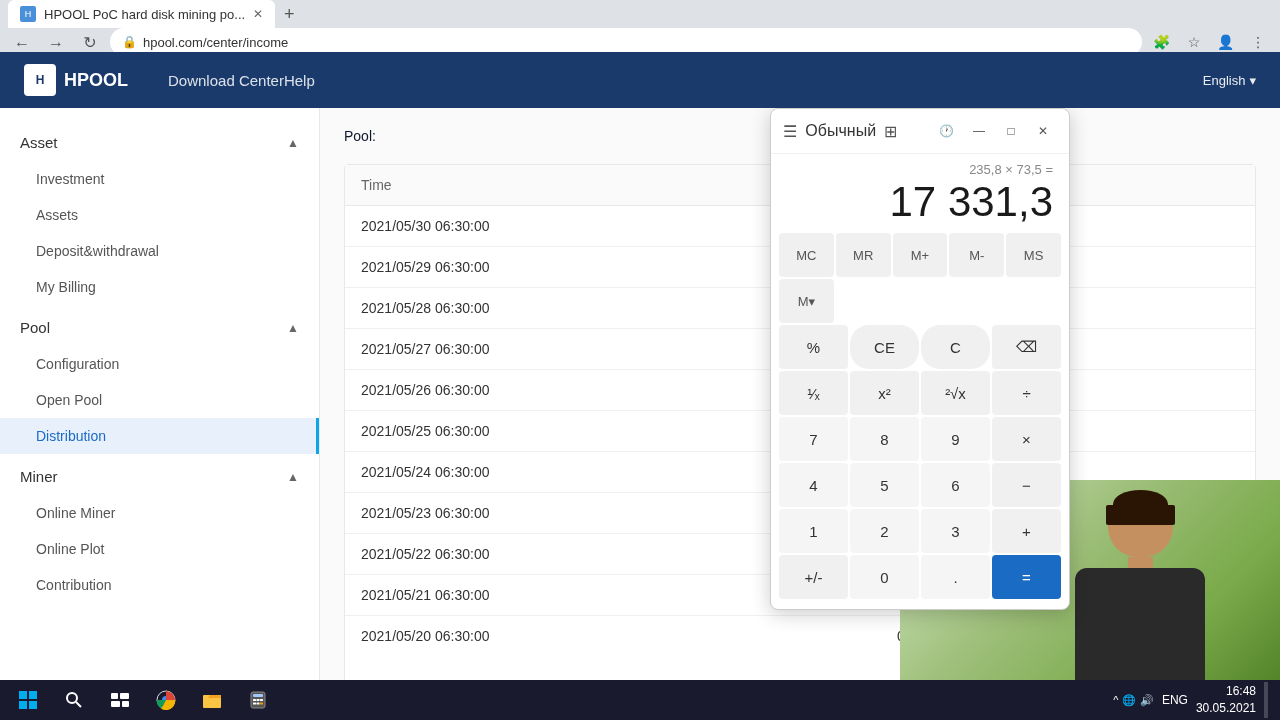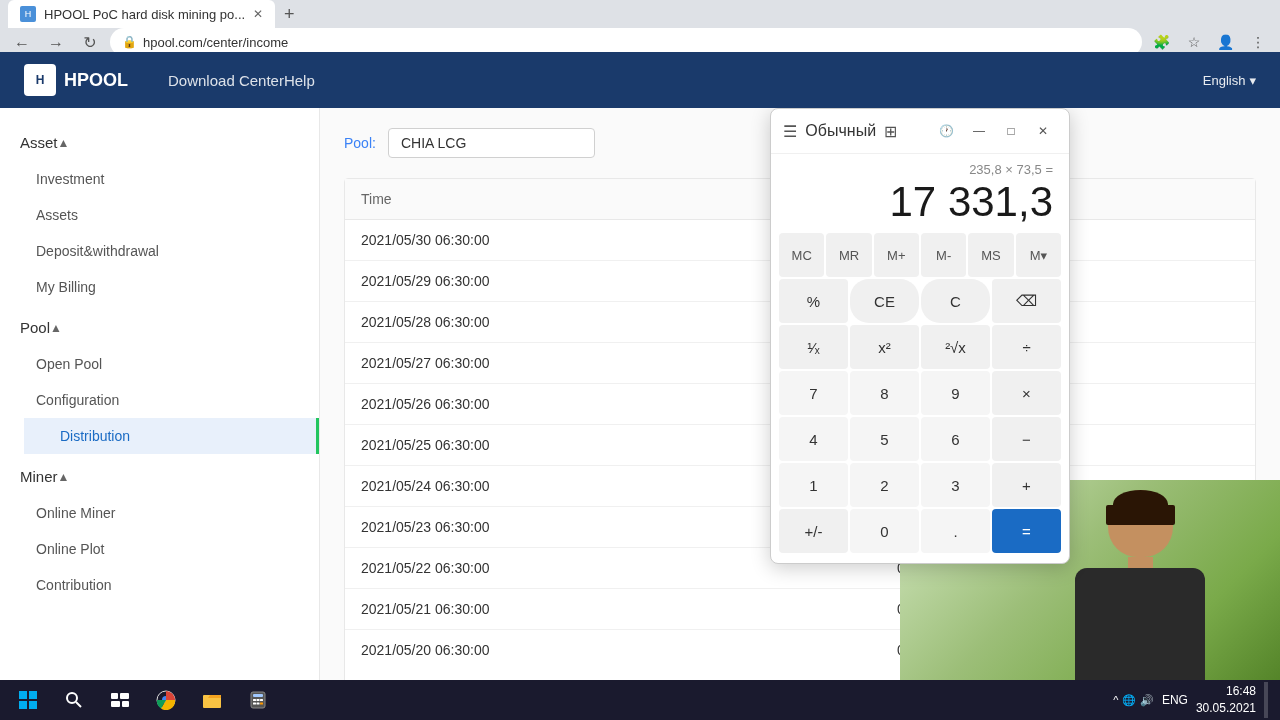--- a/index.html
+++ b/index.html
@@ -30,29 +30,29 @@
     .nav-link { color: rgba(255,255,255,0.85); cursor: pointer; font-size: 15px; text-decoration: none; }
     .header-right { margin-left: auto; display: flex; align-items: center; gap: 8px; padding-left: 20px; }
     .lang-btn { color: rgba(255,255,255,0.9); font-size: 13px; cursor: pointer; display: flex; align-items: center; gap: 4px; }
 
     
     .app-body { display: flex; flex: 1; overflow: hidden; }
 
     
     .sidebar { width: 320px; background: #fff; border-right: 1px solid #e8e8e8; flex-shrink: 0; padding: 16px 0; overflow-y: auto; }
     .sidebar-section { margin-bottom: 4px; }
-    .sidebar-section-header { display: flex; align-items: center; padding: 10px 20px; font-size: 15px; color: #333; font-weight: 500; cursor: pointer; }
+    .sidebar-section-header { display: flex; align-items: center; justify-content: space-between; padding: 10px 20px; font-size: 15px; color: #333; font-weight: 500; cursor: pointer; }
     .sidebar-section-header .chevron { font-size: 12px; color: #666; }
     .sidebar-item { padding: 10px 20px 10px 36px; font-size: 14px; color: #555; cursor: pointer; }
-    .sidebar-item.active { color: #1a6bc4; background: #e8f0fb; border-right: 3px solid #22c55e; font-weight: 500; margin-left: 24px; }
+    .sidebar-item.active { color: #1a6bc4; background: #e8f0fb; border-right: 3px solid #0ea5e9; font-weight: 500; }
 
     
     .main-content { flex: 1; padding: 20px 24px; overflow-y: auto; position: relative; background: #fafafa; }
     .pool-selector { display: flex; align-items: center; gap: 12px; margin-bottom: 20px; }
-    .pool-label { color: #3b82f6; font-size: 14px; }
+    .pool-label { color: #0f172a; font-size: 14px; }
     .pool-input { border: 1px solid #d0d0d0; border-radius: 4px; padding: 6px 12px; font-size: 14px; color: #333; background: white; min-width: 140px; }
 
     
     .table-container { background: white; border: 1px solid #e8e8e8; border-radius: 4px; }
     .data-table { width: 100%; border-collapse: collapse; }
     .data-table th { padding: 12px 16px; text-align: left; color: #666; font-weight: 500; font-size: 14px; border-bottom: 1px solid #e8e8e8; background: #fafafa; }
     .data-table td { padding: 12px 16px; text-align: left; color: #333; font-size: 14px; border-bottom: 1px solid #f0f0f0; }
     .data-table tr:last-child td { border-bottom: none; }
 
     .pagination { display: flex; align-items: center; justify-content: flex-end; padding: 12px 16px; gap: 8px; color: #555; font-size: 13px; }
@@ -171,24 +171,24 @@
           <span>My Billing</span>
         </div>
       </div>
 
       <div class="sidebar-section">
         <div class="sidebar-section-header">
           <span>Pool</span>
           <span class="chevron">▲</span>
         </div>
         <div class="sidebar-item">
+          <span>Configuration</span>
+        </div>
+        <div class="sidebar-item">
           <span>Open Pool</span>
-        </div>
-        <div class="sidebar-item">
-          <span>Configuration</span>
         </div>
         <div class="sidebar-item active">
           <span>Distribution</span>
         </div>
       </div>
 
       <div class="sidebar-section">
         <div class="sidebar-section-header">
           <span>Miner</span>
           <span class="chevron">▲</span>
@@ -203,21 +203,20 @@
           <span>Contribution</span>
         </div>
       </div>
 
     </div>
 
     <div class="main-content">
 
       <div class="pool-selector">
         <span class="pool-label">Pool:</span>
-        <input class="pool-input" value="CHIA LCG" readonly="" style="">
       </div>
 
       <div class="table-container">
         <table class="data-table">
           <thead>
             <tr>
               <th>Time</th>
               <th>Income</th>
             </tr>
           </thead>
@@ -291,21 +290,21 @@
           </div>
         </div>
 
         <div class="calc-display">
           <div class="calc-expression">235,8 × 73,5 =</div>
           <div class="calc-result">17 331,3</div>
         </div>
 
         <div class="calc-buttons">
 
-          <div class="calc-row" style="grid-template-columns: repeat(6, 1fr);">
+          <div class="calc-row" style="grid-template-columns: repeat(5, 1fr);">
             <button class="calc-btn memory">MC</button>
             <button class="calc-btn memory">MR</button>
             <button class="calc-btn memory">M+</button>
             <button class="calc-btn memory">M-</button>
             <button class="calc-btn memory">MS</button>
             <button class="calc-btn memory">M▾</button>
           </div>
 
           <div class="calc-row">
             <button class="calc-btn operator">%</button>

